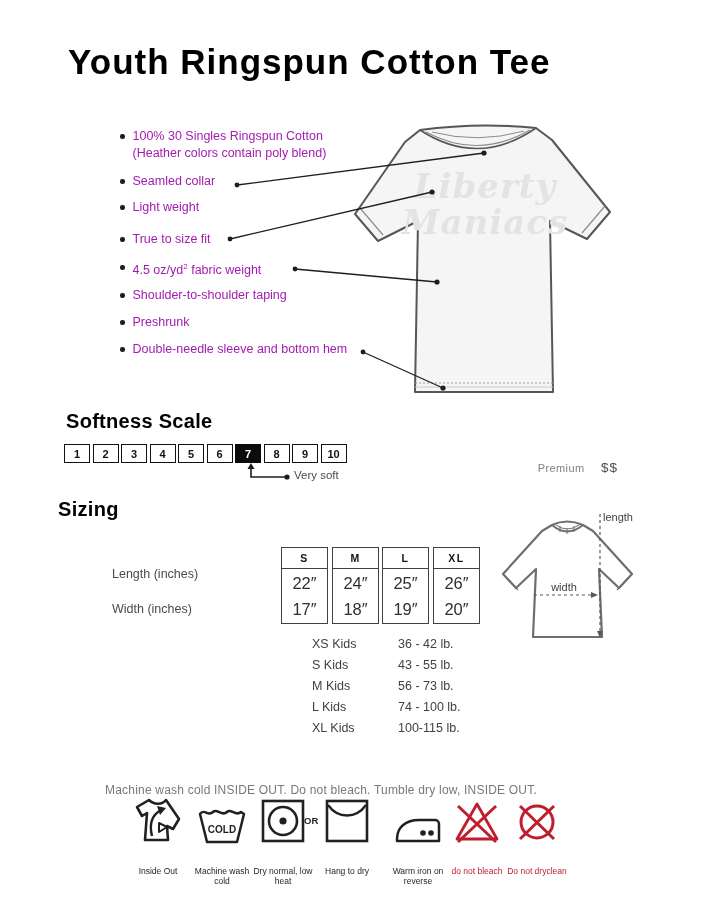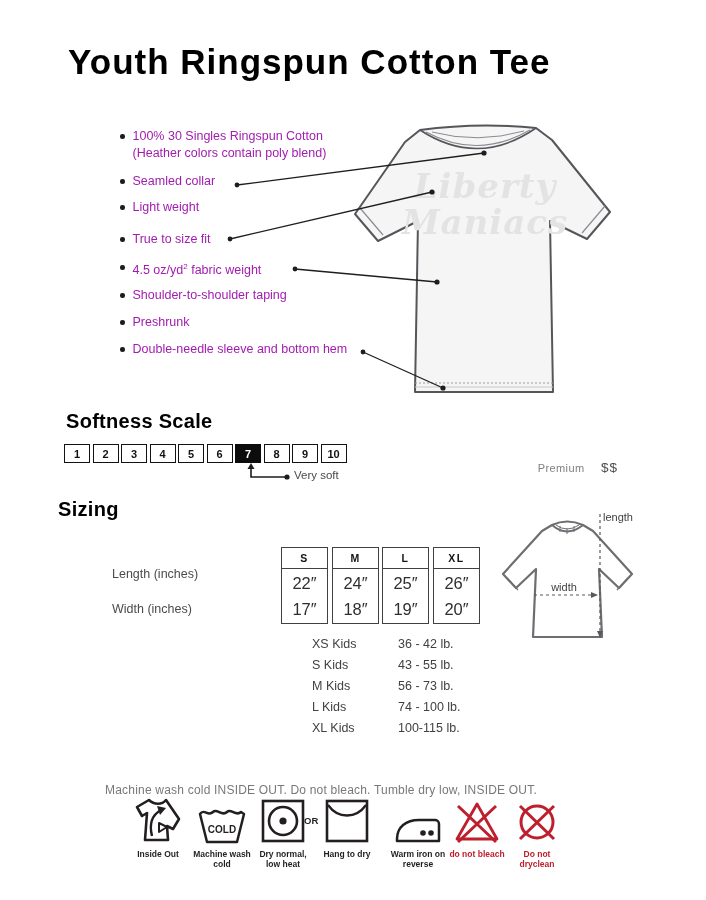--- a/index.html
+++ b/index.html
@@ -51,21 +51,21 @@
 
   
   .krow-label { position:absolute; left:312px; font-size:12.5px; color:#414042; }
   .krow-value { position:absolute; left:398px; font-size:12.5px; color:#414042; }
 
   
   .care-note { position:absolute; left:0; top:763px; width:642px; text-align:center;
                font-size:12px; letter-spacing:0.2px; color:#77787b;margin-top:20px; }
   .cgrp { position:absolute; top:796px; display:flex; flex-direction:column; align-items:center; }
   .cico { height:48px; display:flex; align-items:flex-end; justify-content:center; }
-  .clab { font-size:8.5px; font-weight:bold; color:#231f20; text-align:center; line-height:1.18; margin-top:5px; }
+  .clab { font-size:8.5px; font-weight:normal; color:#231f20; text-align:center; line-height:1.18; margin-top:22px; }
   .clab.red { color:#be1e2d; }
   .orlab { position:absolute; left:304px; top:815px; font-size:9.5px; font-weight:bold; color:#231f20; }
   .badge { font-size:10px; font-weight:bold; fill:#231f20; font-family:"Liberation Sans", sans-serif; }
 </style>
 </head>
 <body>
 
 <div class="canvas">
 
   <div class="page-title">Youth Ringspun Cotton Tee</div>

